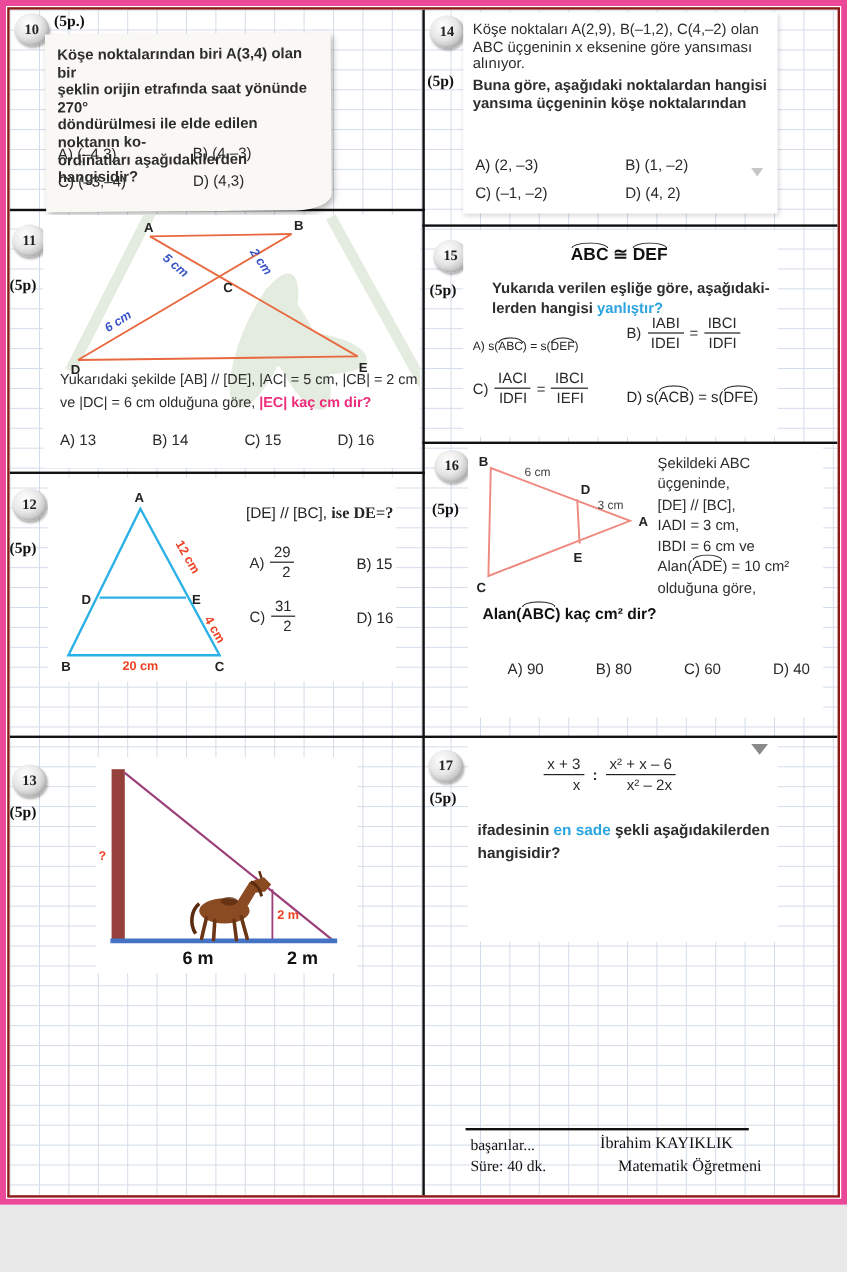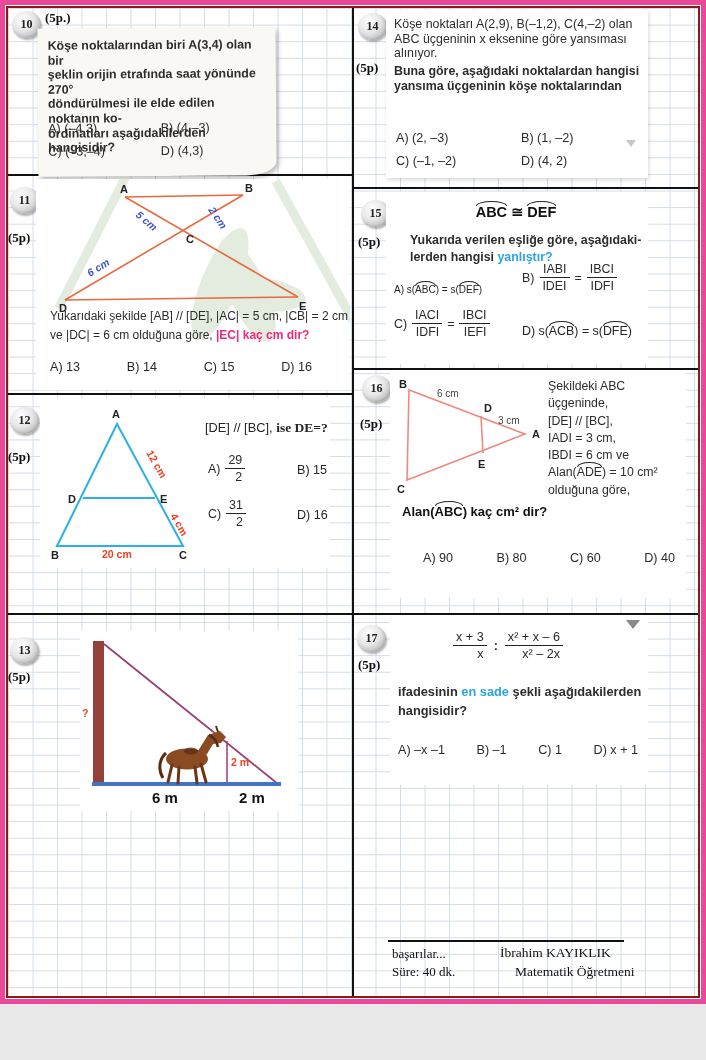--- a/index.html
+++ b/index.html
@@ -302,26 +302,20 @@
         <span class="bold">:</span>
         <span class="frac">
             <span class="num">x² + x – 6</span>
             <span class="den">x² – 2x</span>
           </span>
       </div>
       <div class="abs qtext bold" style="left:8px;top:67px;width:244px;line-height:19px;font-size:12.8px;">
         <div><span>ifadesinin </span><span class="hl-blue">en sade</span><span> şekli aşağıdakilerden</span></div>
         <div>hangisidir?</div>
       </div>
-      <div class="optrow" style="left:8px;top:128px;width:240px;">
-        <span>A) –x –1</span>
-        <span>B) –1</span>
-        <span>C) 1</span>
-        <span>D) x + 1</span>
-      </div>
     </div>
 
     <div class="hline" style="left:380px;top:932px;width:236px;height:2px;"></div>
     <div class="abs serif" style="left:384px;top:938px;font-size:13px;color:#111;">başarılar...</div>
     <div class="abs serif" style="left:492px;top:937px;font-size:13.5px;color:#111;">İbrahim KAYIKLIK</div>
     <div class="abs serif" style="left:384px;top:956px;font-size:13px;color:#111;">Süre: 40 dk.</div>
     <div class="abs serif" style="left:487px;top:956px;font-size:13.5px;color:#111;margin-left:20px;">Matematik Öğretmeni</div>
 
 
     <div class="strip">

